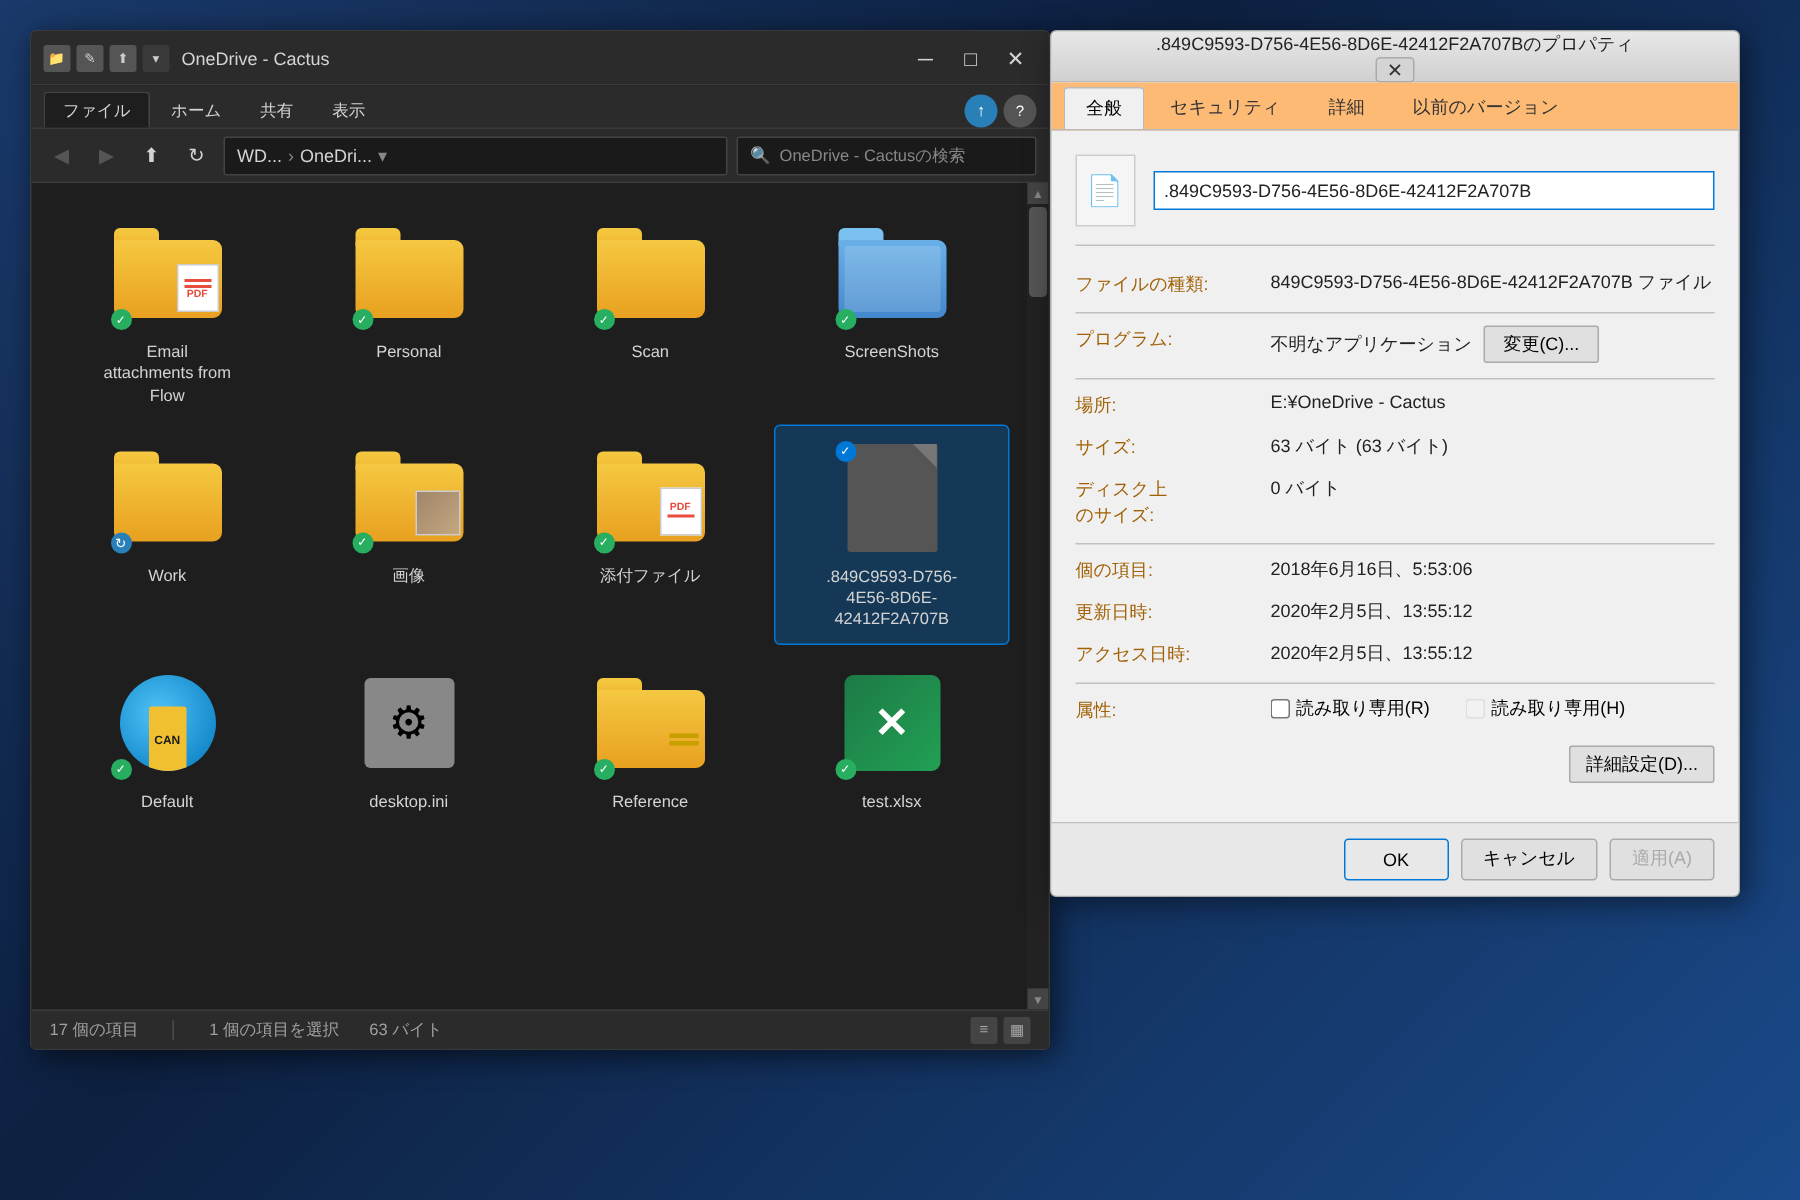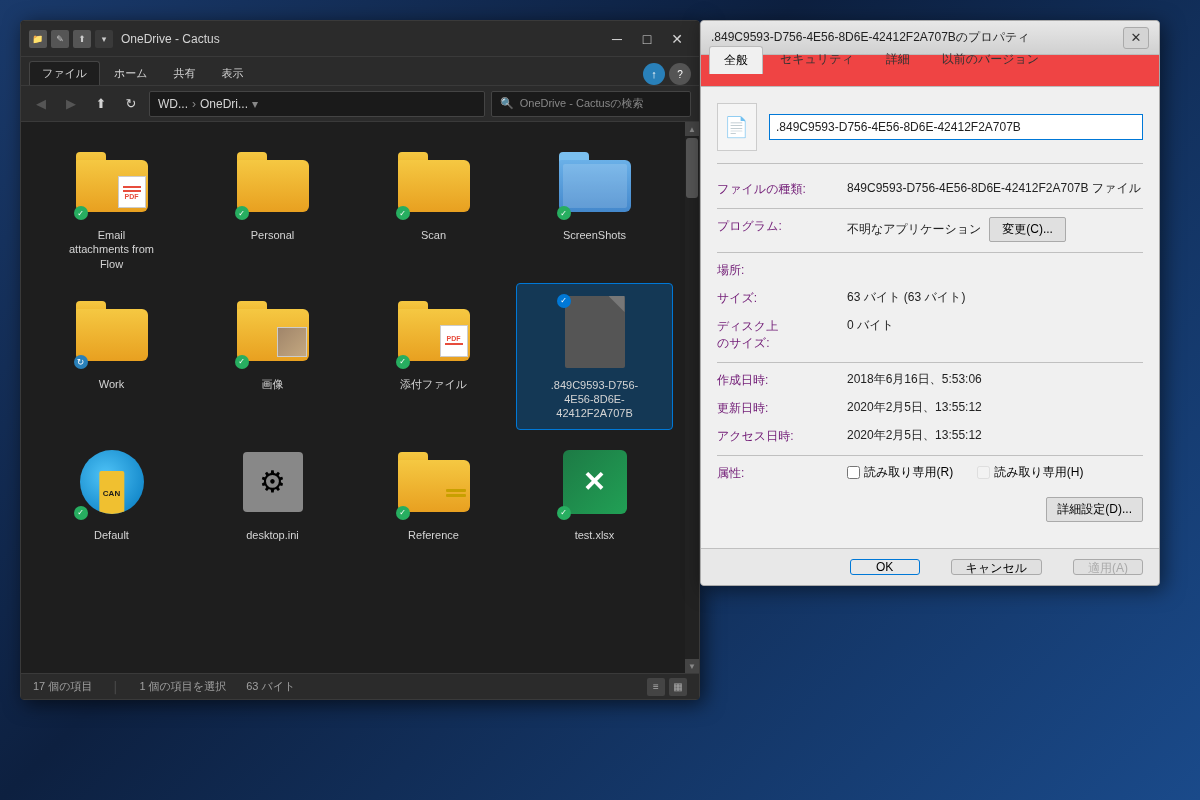--- a/index.html
+++ b/index.html
@@ -387,20 +387,21 @@
     }
 
     .props-title-bar {
       background: linear-gradient(180deg, #e8e8e8, #d0d0d0);
       height: 34px;
       display: flex;
       align-items: center;
       padding: 0 10px;
       border-bottom: 1px solid #bbb;
       border-radius: 4px 4px 0 0;
+      flex-direction: column;
     }
 
     .props-title-text {
       flex: 1;
       font-size: 12px;
       color: #222;
     }
 
     .props-close-btn {
       width: 26px;
@@ -412,23 +413,23 @@
       align-items: center;
       justify-content: center;
       font-size: 13px;
       cursor: pointer;
       color: #333;
     }
 
     
     .props-tabs {
       display: flex;
-      background: #ef4444;
+      background: #fdba74;
       border-bottom: 1px solid #bbb;
-      padding: 12px 8px;
+      padding: 0 8px;
       gap: 2px;
       align-items: flex-end;
       height: 32px;
     }
 
     .props-tab {
       padding: 5px 14px;
       font-size: 12px;
       color: #333;
       cursor: pointer;
@@ -482,21 +483,21 @@
 
     .props-row {
       display: flex;
       margin-bottom: 10px;
       align-items: flex-start;
       font-size: 12px;
     }
 
     .props-label {
       width: 130px;
-      color: #701a75;
+      color: #a16207;
       flex-shrink: 0;
       padding-top: 1px;
     }
 
     .props-value {
       flex: 1;
       color: #222;
     }
 
     .props-divider {
@@ -554,28 +555,27 @@
       justify-content: flex-end;
       gap: 8px;
       padding: 10px 16px;
       border-top: 1px solid #c0c0c0;
       background: #e8e8e8;
       border-radius: 0 0 4px 4px;
     }
 
     .dialog-btn {
       min-width: 70px;
-      height: 16px;
+      height: 28px;
       padding: 0 14px;
       font-size: 12px;
       cursor: pointer;
       border-radius: 3px;
       border: 1px solid #aaa;
       background: #e0e0e0;
-      margin-left: 23px;
     }
     .dialog-btn.primary {
       background: #e8e8e8;
       border-color: #0078d7;
     }
     .dialog-btn.disabled {
       color: #aaa;
       cursor: default;
     }
 
@@ -874,36 +874,37 @@
       <div class="props-inline">
         <span class="props-value">不明なアプリケーション</span>
         <button class="props-change-btn">変更(C)...</button>
       </div>
     </div>
 
     <div class="props-divider"></div>
 
     <div class="props-row">
       <span class="props-label">場所:</span>
+      <span class="props-value">E:¥OneDrive - Cactus</span>
     </div>
 
     <div class="props-row">
       <span class="props-label">サイズ:</span>
       <span class="props-value">63 バイト (63 バイト)</span>
     </div>
 
     <div class="props-row">
       <span class="props-label" style="line-height:1.4;">ディスク上<br>のサイズ:</span>
       <span class="props-value">0 バイト</span>
     </div>
 
     <div class="props-divider"></div>
 
     <div class="props-row">
-      <span class="props-label">作成日時:</span>
+      <span class="props-label">個の項目:</span>
       <span class="props-value">2018年6月16日、5:53:06</span>
     </div>
 
     <div class="props-row">
       <span class="props-label">更新日時:</span>
       <span class="props-value">2020年2月5日、13:55:12</span>
     </div>
 
     <div class="props-row">
       <span class="props-label">アクセス日時:</span>

